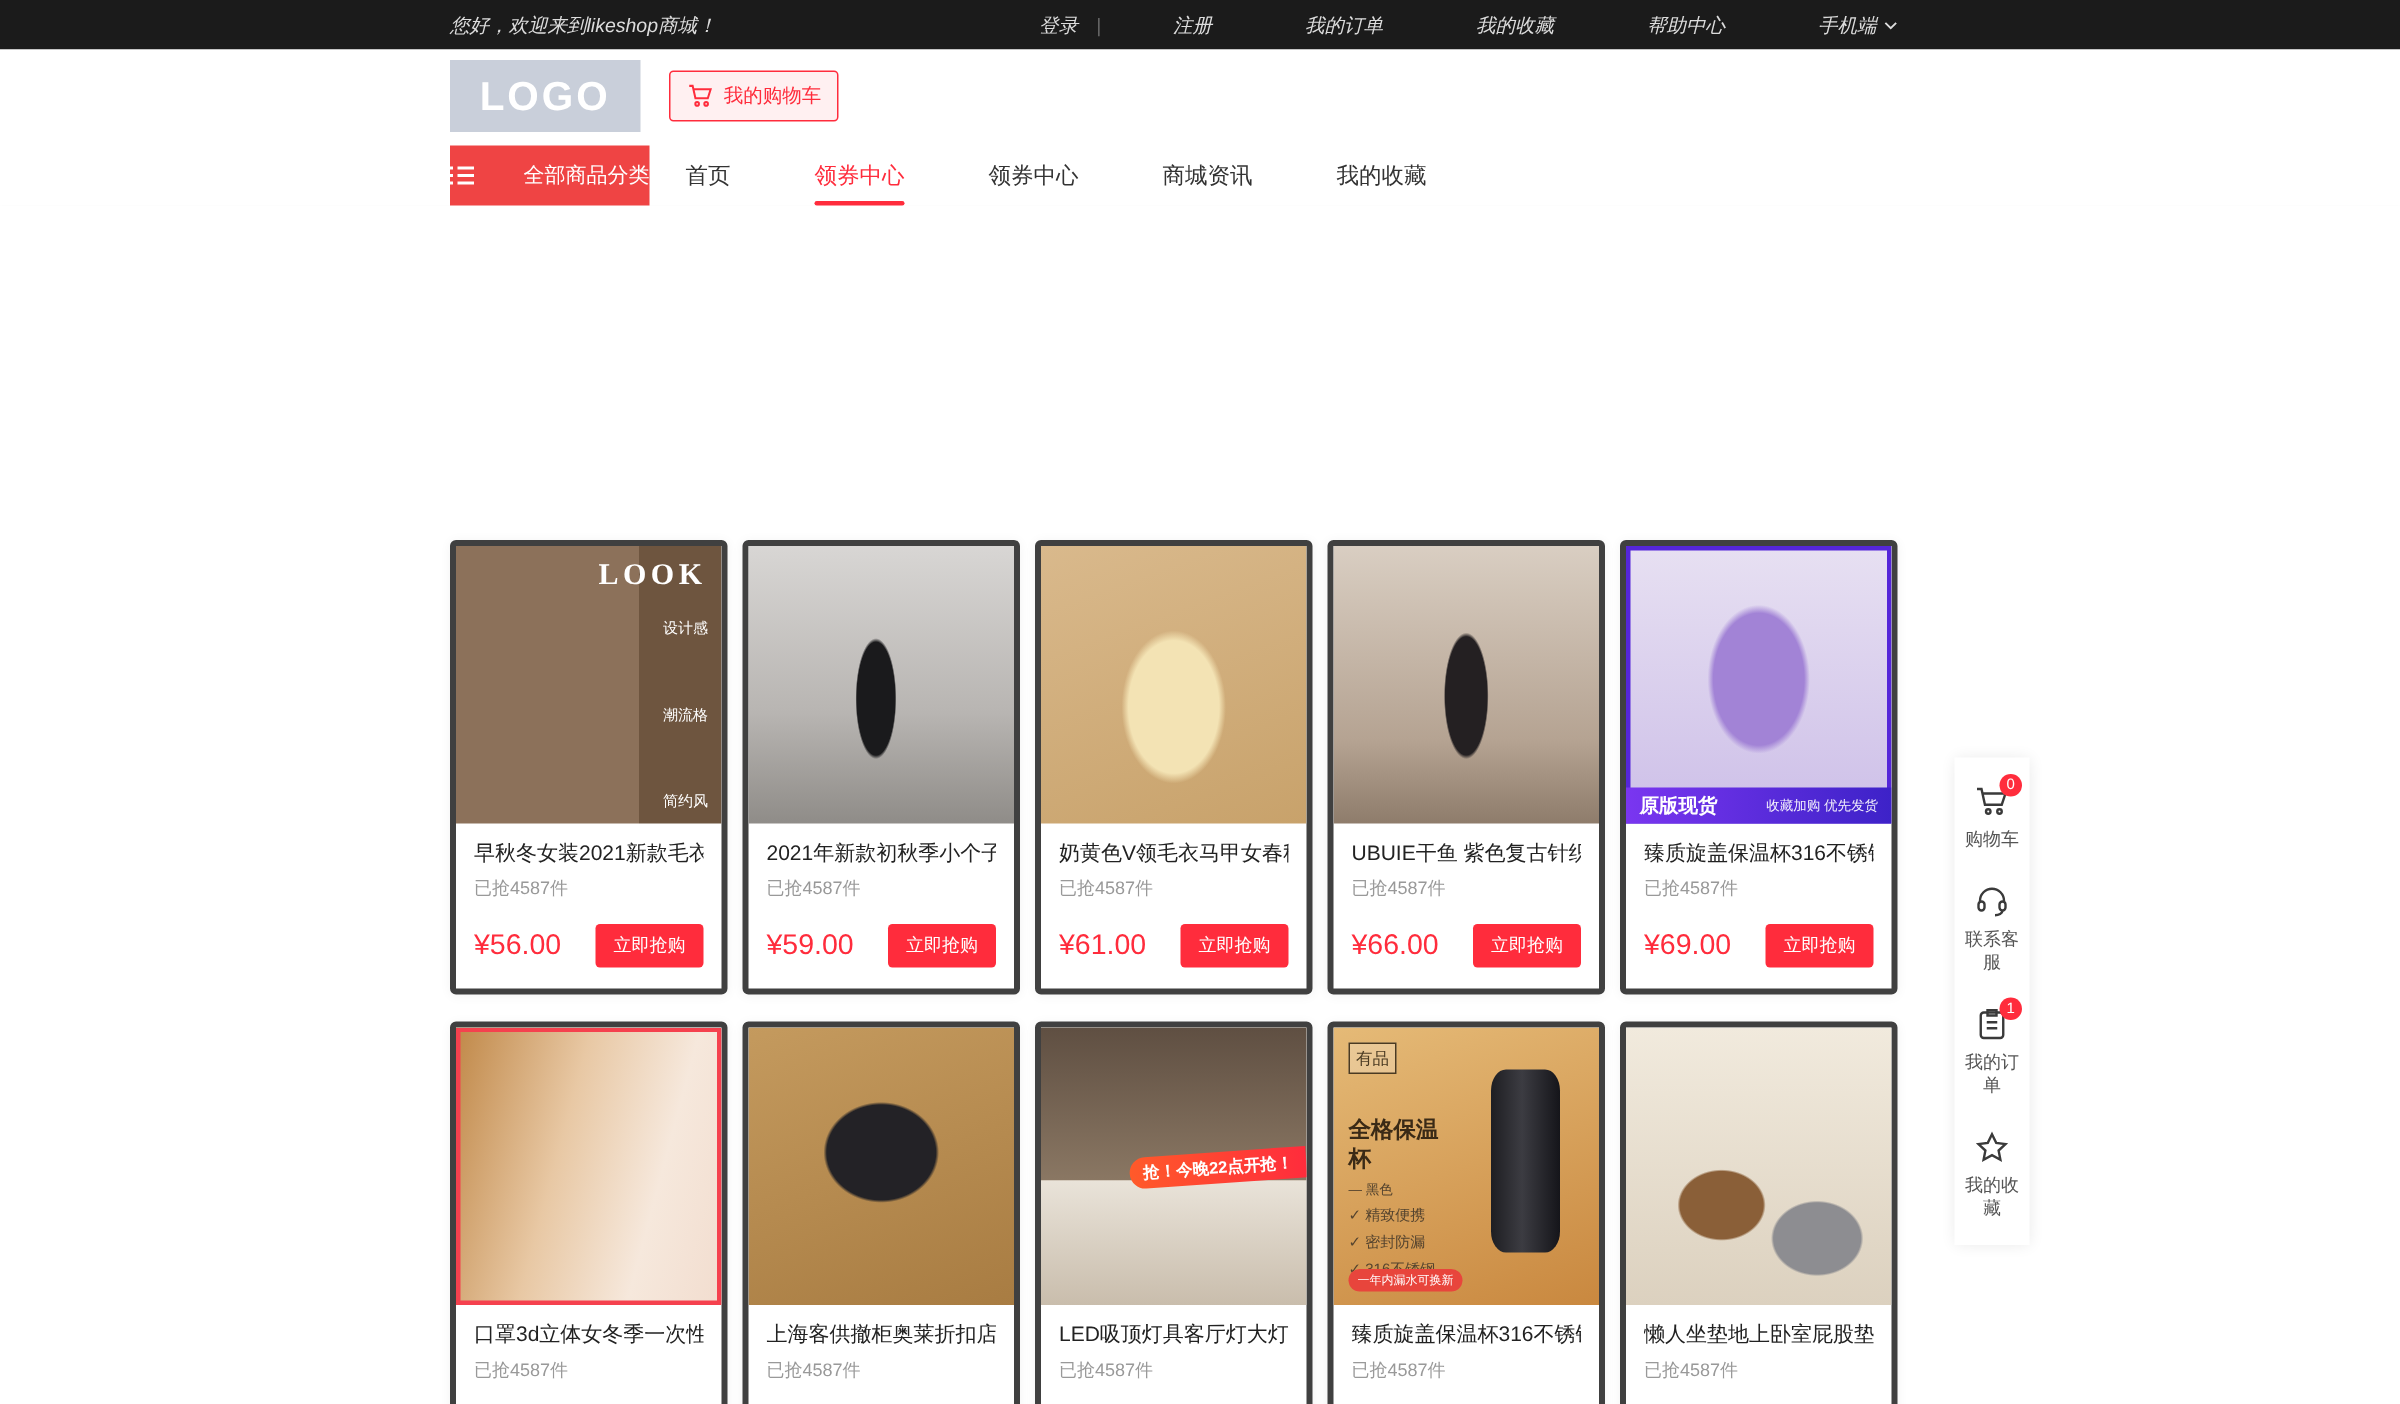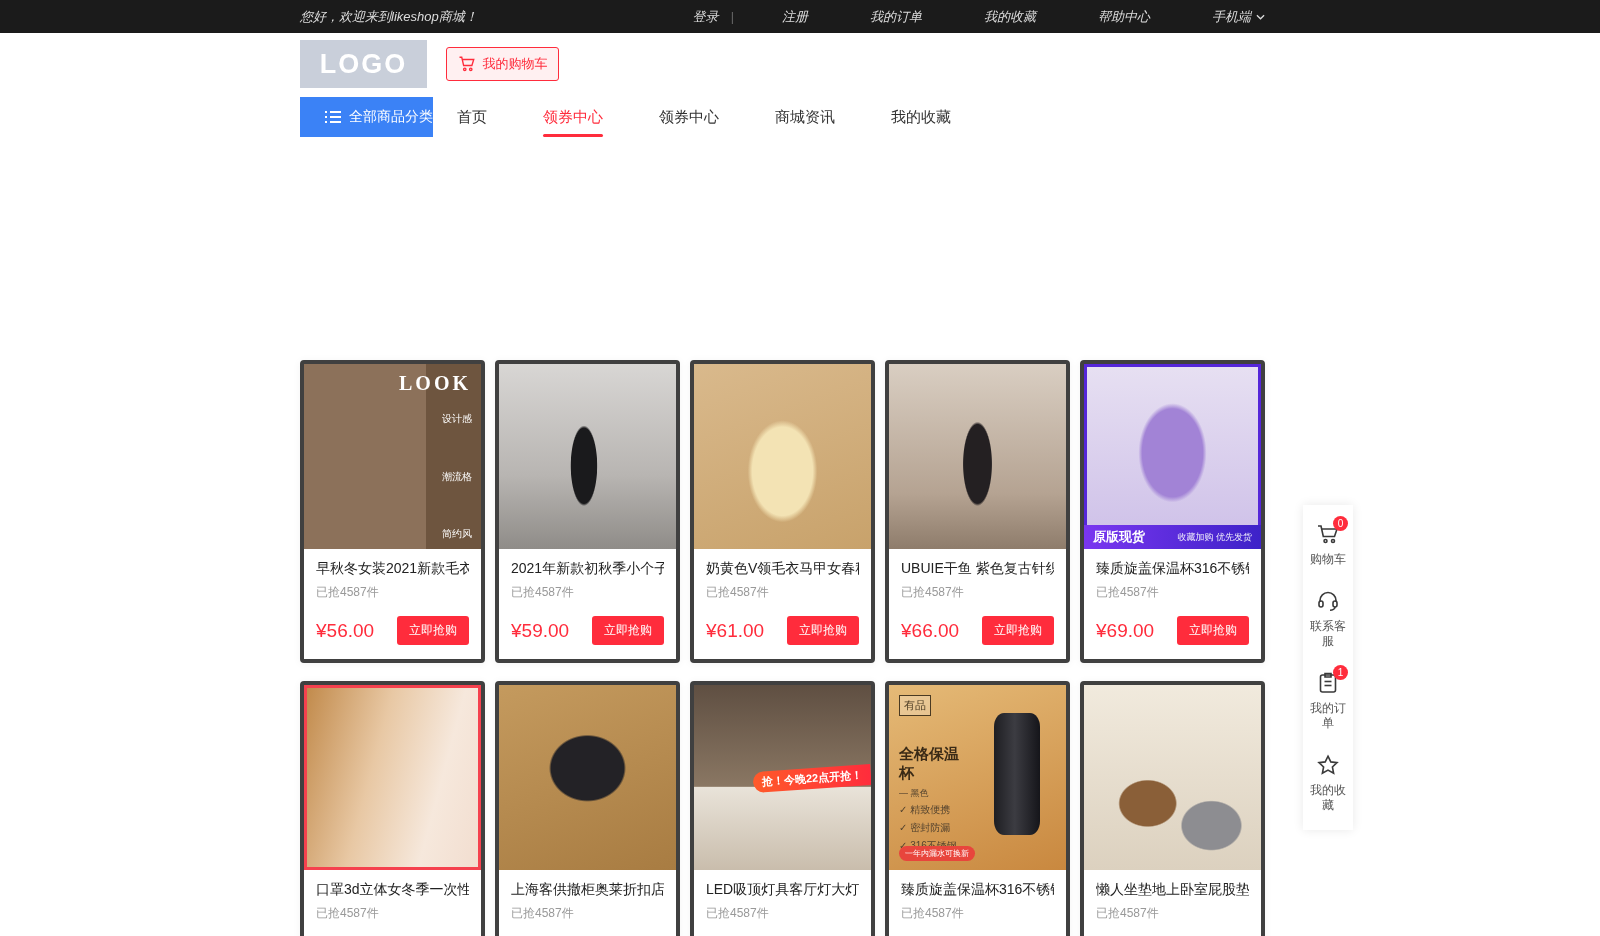--- a/index.html
+++ b/index.html
@@ -28,22 +28,22 @@
   .search-wrap svg { flex:0 0 auto; }
   .search-input { border:none; outline:none; flex:1; height:30px; margin-left:9px; font-size:14px; color:#333; }
   .search-input::placeholder { color:#b0b0b0; }
   .search-btn { width:67px; height:34px; background:#ff2c3c; color:#fff; font-size:14px;
     border:none; cursor:pointer; }
   .cart-btn { margin-left:19px; width:113px; height:34px; background:#fff0f1; border:1px solid #ff2c3c;
     border-radius:3px; color:#ff2c3c; font-size:13px; display:flex; align-items:center;
     justify-content:center; gap:7px; cursor:pointer; }
 
   .header-row2 { display:flex; align-items:center; margin-top:9px; height:40px; }
-  .cat-btn { width:133px; height:40px; background:#3b82f6; color:#fff; font-size:14px; border:none;
-    display:flex; align-items:center; justify-content:flex-end; gap:8px; cursor:pointer; }
+  .cat-btn { width:133px; height:40px; background:#ef4444; color:#fff; font-size:14px; border:none;
+    display:flex; align-items:center; justify-content:space-between; gap:8px; cursor:pointer; }
   .nav-links { display:flex; align-items:center; gap:56px; margin-left:24px; height:40px; }
   .nav-item { font-size:15px; color:#333; text-decoration:none; cursor:pointer; position:relative; }
   .nav-item.active { color:#ff2c3c; }
   .nav-item.active::after { content:""; position:absolute; left:0; right:0; bottom:-10px;
     height:3px; background:#ff2c3c; border-radius:2px; }
 
   .banner-space { height:223px; background:#fff; }
 
   
   .grid { display:grid; grid-template-columns:repeat(5,185px); gap:18px 10px; }

